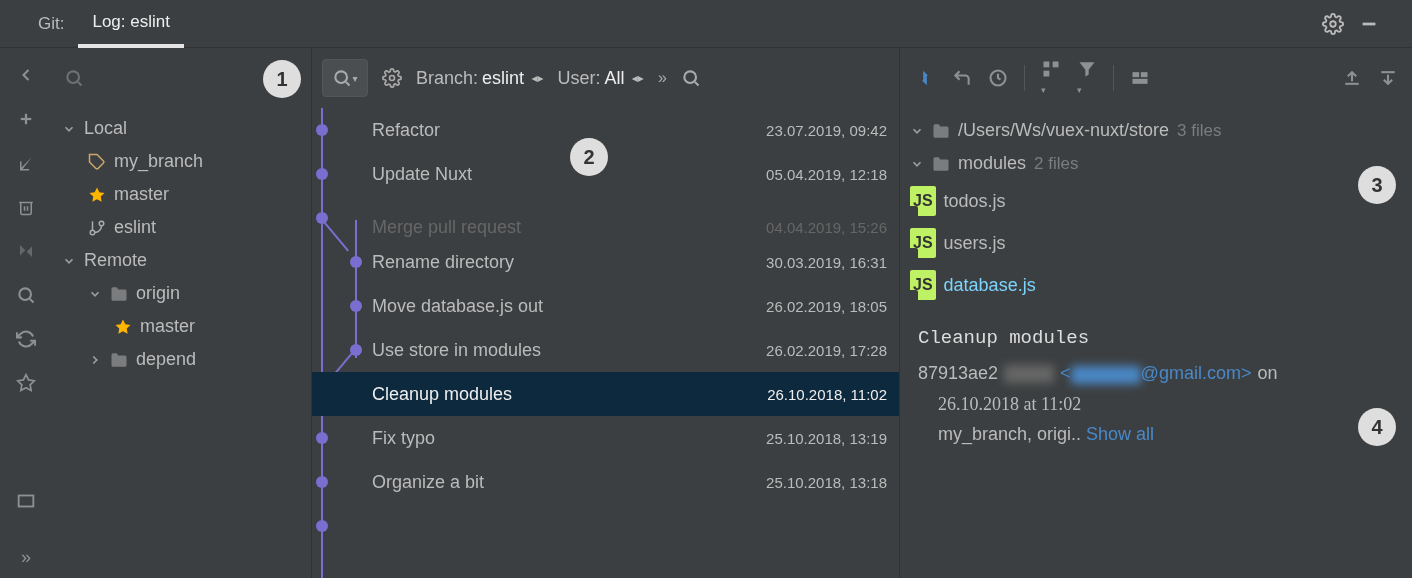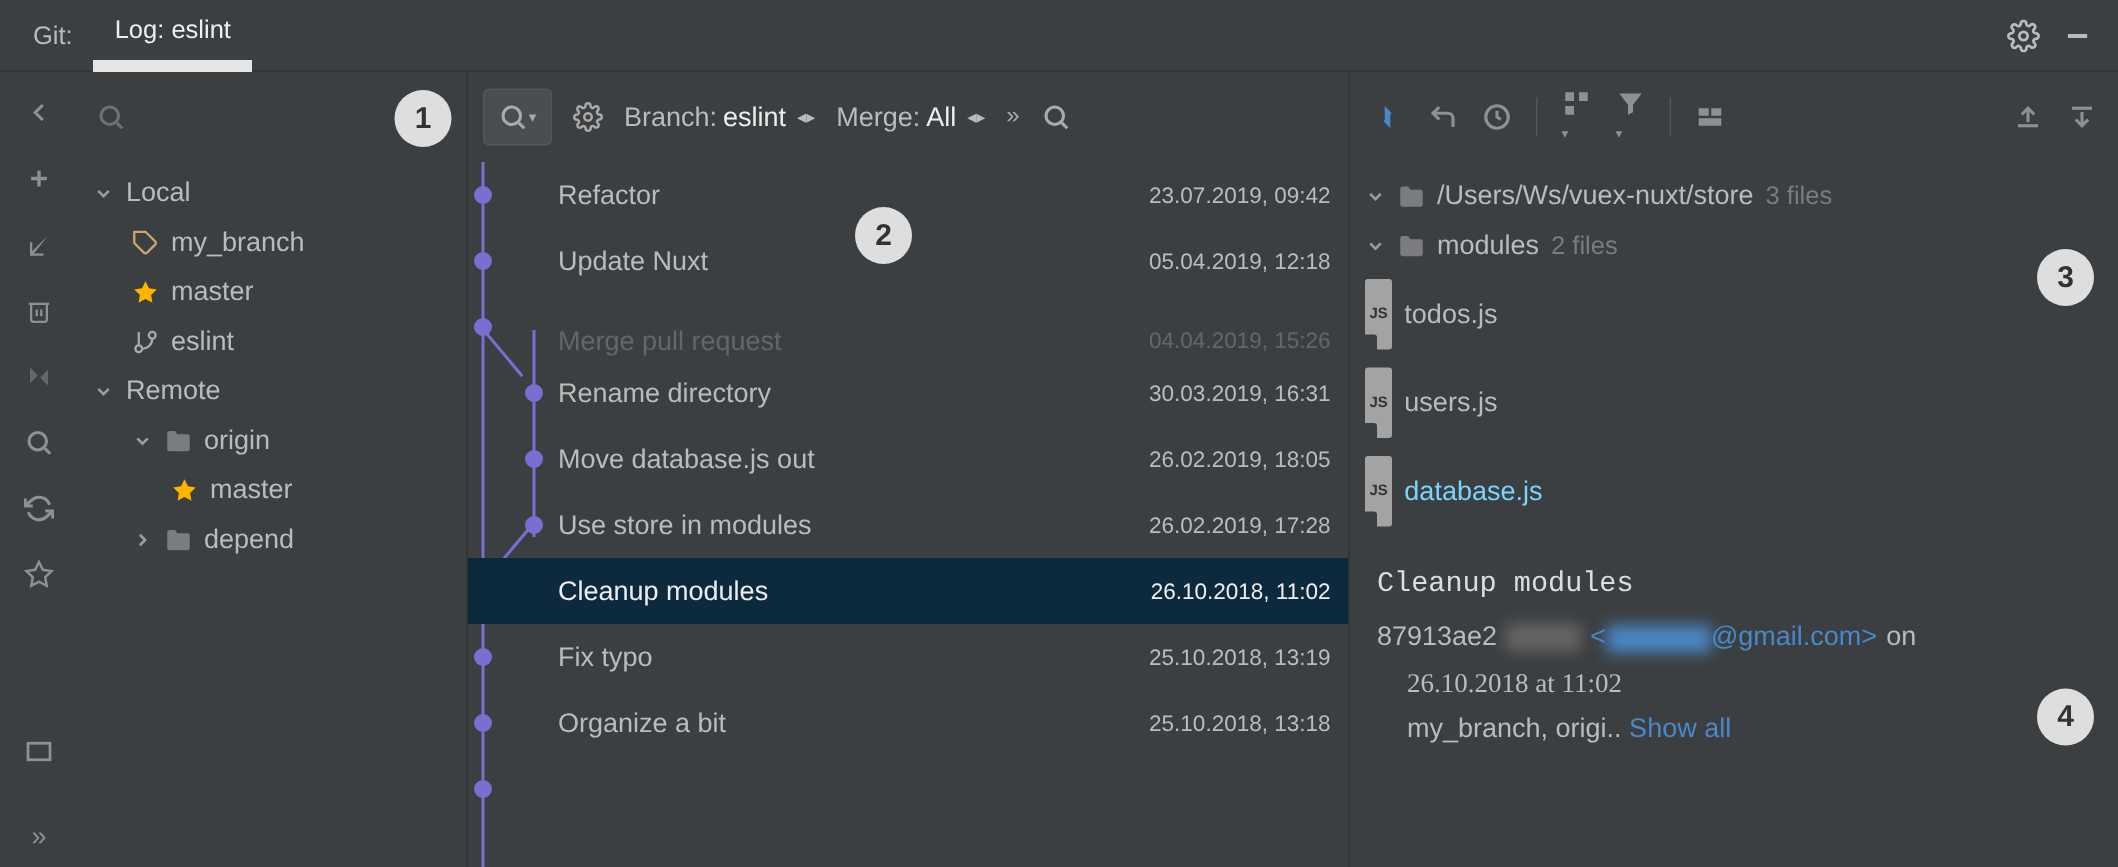--- a/index.html
+++ b/index.html
@@ -1,20 +1,20 @@
 <!DOCTYPE html>
 <html><head>
 <meta charset="utf-8">
 <style>
 * { margin: 0; padding: 0; box-sizing: border-box; font-family: -apple-system, BlinkMacSystemFont, "Segoe UI", sans-serif; }
 body { background: #3c3f41; color: #bbbbbb; font-size: 16px; width: 1412px; height: 578px; overflow: hidden; }
 .root { display: flex; flex-direction: column; height: 100%; }
-.top-tabs { height: 48px; display: flex; align-items: center; padding: 0 8px; background: #3c3f41; border-bottom: 1px solid #323232; }
+.top-tabs { height: 48px; display: flex; align-items: center; padding: 0 24px; background: #3c3f41; border-bottom: 1px solid #323232; }
 .top-tabs .tab-label { padding: 0 14px; color: #bbbbbb; font-size: 17px; }
-.top-tabs .tab-active { border-bottom: 8px solid #e5e5e5; color: #eee; height: 48px; display: flex; align-items: center; }
+.top-tabs .tab-active { border-bottom: 4px solid #e5e5e5; color: #eee; height: 48px; display: flex; align-items: center; }
 .top-tabs .right-icons { margin-left: auto; display: flex; gap: 14px; padding-right: 8px; }
 .main { flex: 1; display: flex; min-height: 0; }
 .left-tool { width: 52px; background: #3c3f41; display: flex; flex-direction: column; align-items: center; padding-top: 16px; gap: 22px; }
 .left-tool .tool-icon { color: #8e9092; width: 22px; height: 22px; display: flex; align-items: center; justify-content: center; cursor: pointer; }
 .branches { width: 260px; border-right: 1px solid #323232; display: flex; flex-direction: column; }
 .branch-search { height: 60px; display: flex; align-items: center; padding: 0 12px; position: relative; }
 .branch-search .search-icon { color: #6e7072; }
 .branch-tree { padding: 4px 0; overflow: auto; }
 .tree-row { display: flex; align-items: center; gap: 8px; padding: 6px 10px; font-size: 18px; }
 .tree-label { color: #bbbbbb; }
@@ -47,21 +47,21 @@
 .dot2 { width: 12px; height: 12px; border-radius: 50%; background: #7a6fd0; position: absolute; left: 44px; transform: translate(-50%,-50%); }
 .detail-pane { flex: 1; display: flex; flex-direction: column; }
 .detail-toolbar { height: 60px; display: flex; align-items: center; gap: 16px; padding: 0 14px; color: #8e9092; }
 .detail-toolbar .sep { width: 1px; height: 26px; background: #555; }
 .icon-highlight { color: #4a88c7; }
 .file-tree { padding: 6px 0; }
 .file-row { display: flex; align-items: center; gap: 8px; padding: 6px 10px; font-size: 18px; }
 .file-label { color: #bbbbbb; }
 .file-link { color: #7dd3fc; }
 .count { color: #7a7c7e; font-size: 17px; }
-.js-icon { background: #a3a3a3; color: #333; font-size: 10px; font-weight: bold; padding: 18px 3px; border-radius: 2px; position: relative; }
+.js-icon { background: #bef264; color: #333; font-size: 16px; font-weight: bold; padding: 6px 3px; border-radius: 2px; position: relative; }
 .js-icon::after { content: ""; position: absolute; left: -5px; bottom: -3px; width: 9px; height: 9px; background: #3c3f41; border: 2px solid #3c3f41; border-radius: 2px; }
 .commit-info { padding: 10px 18px; font-size: 18px; line-height: 1.7; }
 .commit-info .title { color: #ddd; font-family: "Courier New", monospace; font-size: 19px; margin-bottom: 4px; }
 .commit-info .hash { color: #bbb; font-size: 18px; display: inline-flex; align-items: center; gap: 6px; }
 .commit-info .email { color: #4a88c7; }
 .commit-info .blur { filter: blur(5px); background: #666; border-radius: 2px; display: inline-block; width: 50px; height: 18px; vertical-align: middle; }
 .commit-info .blur2 { filter: blur(5px); background: #4a88c7; border-radius: 2px; display: inline-block; width: 70px; height: 18px; vertical-align: middle; }
 .show-all { color: #4a88c7; }
 .marker { position: absolute; width: 38px; height: 38px; background: #dedede; color: #333; border-radius: 50%; display: flex; align-items: center; justify-content: center; font-size: 20px; font-weight: 600; z-index: 10; }
 svg { display: block; }
@@ -251,21 +251,21 @@
               <circle cx="12" cy="12" r="3"></circle>
               <path d="M19.4 15a1.7 1.7 0 00.3 1.8l.1.1a2 2 0 11-2.8 2.8l-.1-.1a1.7 1.7 0 00-1.8-.3 1.7 1.7 0 00-1 1.5V21a2 2 0 01-4 0v-.1a1.7 1.7 0 00-1.1-1.5 1.7 1.7 0 00-1.8.3l-.1.1a2 2 0 11-2.8-2.8l.1-.1a1.7 1.7 0 00.3-1.8 1.7 1.7 0 00-1.5-1H3a2 2 0 010-4h.1a1.7 1.7 0 001.5-1.1 1.7 1.7 0 00-.3-1.8l-.1-.1a2 2 0 112.8-2.8l.1.1a1.7 1.7 0 001.8.3h.1a1.7 1.7 0 001-1.5V3a2 2 0 014 0v.1a1.7 1.7 0 001 1.5 1.7 1.7 0 001.8-.3l.1-.1a2 2 0 112.8 2.8l-.1.1a1.7 1.7 0 00-.3 1.8v.1a1.7 1.7 0 001.5 1H21a2 2 0 010 4h-.1a1.7 1.7 0 00-1.5 1z"></path>
             </svg>
           </span>
         <span class="tb-txt">
             <span>Branch:</span> 
             <span class="v">eslint</span>
             <span style="font-size:12px;">&nbsp;◂▸</span>
           </span>
         <span class="tb-txt">
-            <span>Merge:</span> 
+            <span>User:</span> 
             <span class="v">All</span>
             <span style="font-size:12px;">&nbsp;◂▸</span>
           </span>
         <span style="color:#aaa;">»</span>
         <span>
             <svg width="20" height="20" viewBox="0 0 24 24" fill="none" stroke="#aaa" stroke-width="2.5">
               <circle cx="11" cy="11" r="7"></circle>
               <line x1="21" y1="21" x2="16.65" y2="16.65"></line>
             </svg>
           </span>

